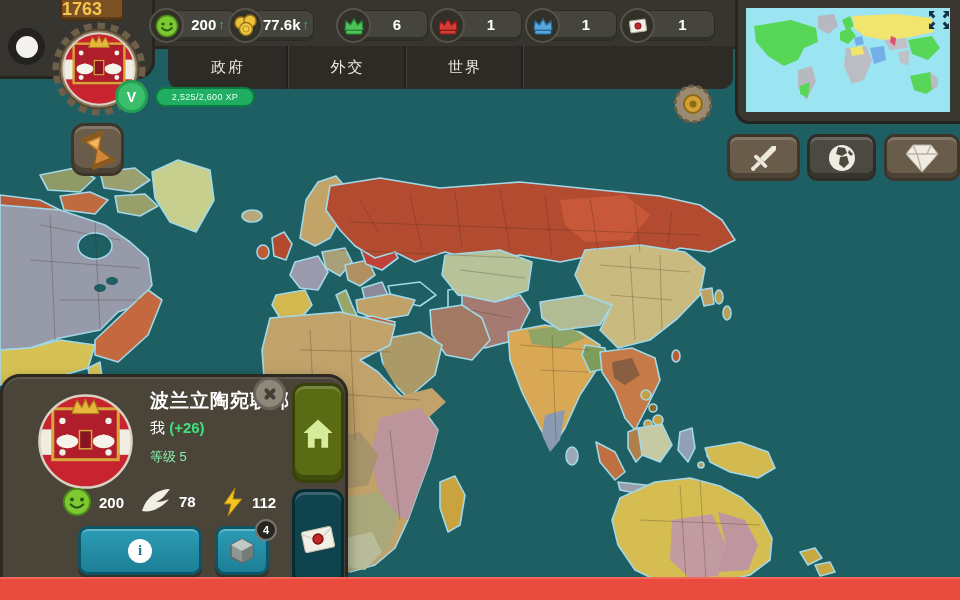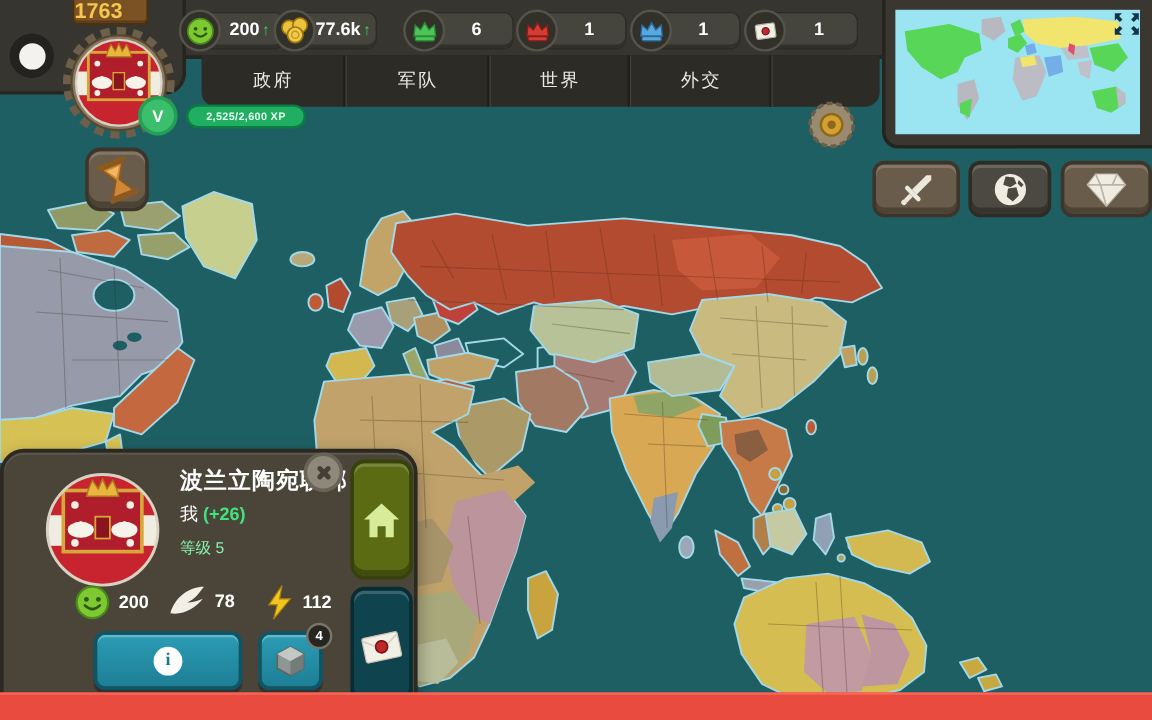--- a/index.html
+++ b/index.html
@@ -30,21 +30,21 @@
   .year-banner{left:60px;top:0;width:60px;height:19px;background:#7a5224;
                border:2px solid #4b3111;border-top:none;border-radius:0 0 5px 5px;
                color:#f6c64d;font-size:18px;font-weight:bold;
                line-height:19px;z-index:13;box-shadow:inset 0 -2px #5c3c17;}
   .gear-emblem{left:52px;top:22px;width:94px;height:94px;z-index:12;}
   .v-badge{left:115px;top:80px;width:27px;height:27px;border-radius:50%;background:#3bbf6c;
            border:3px solid #23a055;color:#fff;font-size:14px;font-weight:bold;
            display:flex;align-items:center;justify-content:center;z-index:13;}
   .xp-pill{left:155px;top:87px;width:96px;height:16px;background:#1fae62;
            border:2px solid #0d7c42;border-radius:10px;color:#e8fff1;font-size:9px;
-           font-weight:bold;display:flex;align-items:center;justify-content:center;
+           font-weight:normal;display:flex;align-items:center;justify-content:center;
            letter-spacing:.3px;z-index:11;}
 
   
   .res{position:absolute;top:8px;height:35px;z-index:11;cursor:pointer;}
   .res .pill{position:absolute;left:16px;right:0;top:2px;height:29px;background:#45443d;
              border:1px solid #2b2a25;border-radius:8px;box-shadow:inset 0 -3px rgba(0,0,0,.28);}
   .res .ic{position:absolute;left:0;top:0;width:35px;height:35px;border-radius:50%;
            background:#323129;border:2px solid #56544a;box-sizing:border-box;
            display:flex;align-items:center;justify-content:center;}
   .res .val{position:absolute;left:36px;right:6px;top:2px;height:29px;display:flex;
@@ -345,28 +345,25 @@
             <circle cx="11" cy="10" r="3" fill="#c02830" stroke="#801418" stroke-width="1"></circle>
           </g>
         </svg>
     </div>
   </div>
 
   <div class="abs tab-row">
     <div class="tab" style="flex:0 0 120px">
         <span>政府</span>
       </div>
-    <div class="tab" style="flex:0 0 119px">
-        <span>军队</span>
+    <div class="tab" style="flex:0 0 117px">
+        <span>外交</span>
       </div>
     <div class="tab" style="flex:0 0 116px">
         <span>世界</span>
-      </div>
-    <div class="tab" style="flex:0 0 117px">
-        <span>外交</span>
       </div>
     <div class="tab" style="flex:1 1 auto"></div>
   </div>
 
   <div class="abs minimap">
     <svg class="mm" viewBox="0 0 204 104">
       <rect width="204" height="104" fill="#9be4f2"></rect>
       <path d="M8,18 L45,12 L70,20 L72,34 L58,40 L52,52 L38,58 L22,48 L10,34 Z" fill="#57d657"></path>
       <path d="M72,8 L88,6 L92,18 L82,26 L72,20 Z" fill="#b8b8c0"></path>
       <path d="M52,62 L66,58 L70,74 L60,92 L52,80 Z" fill="#b8b8c0"></path>

